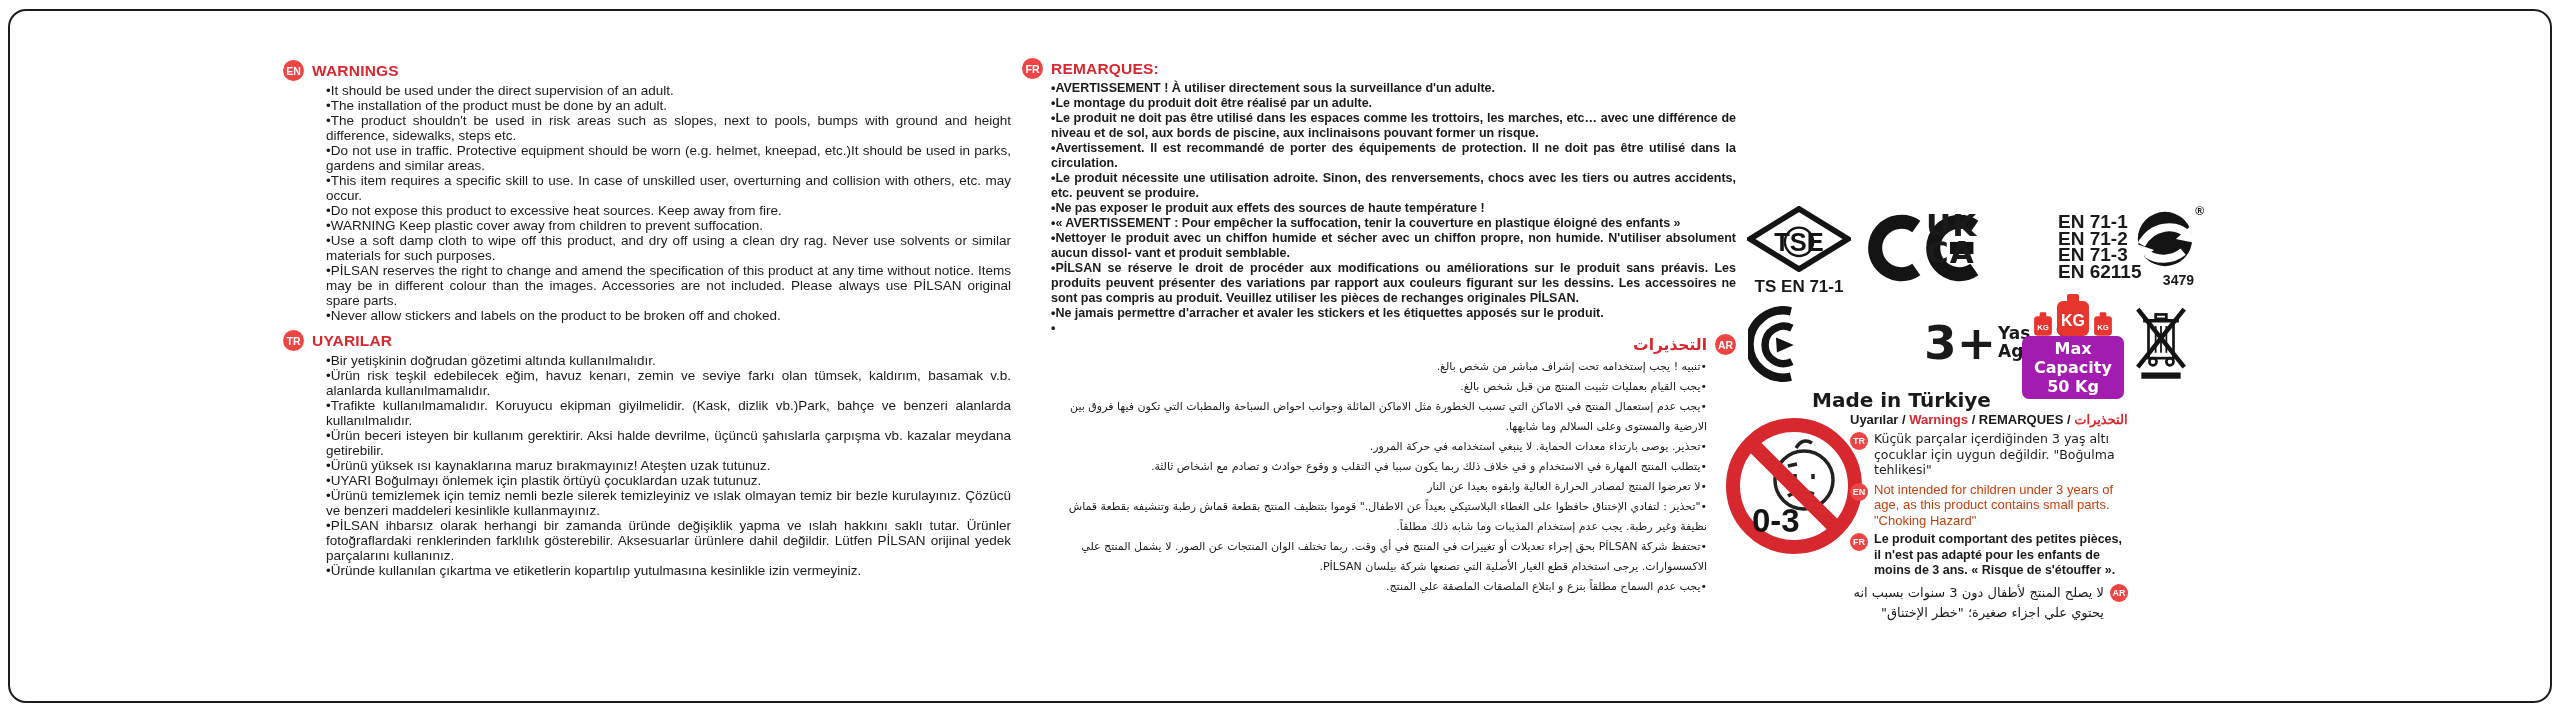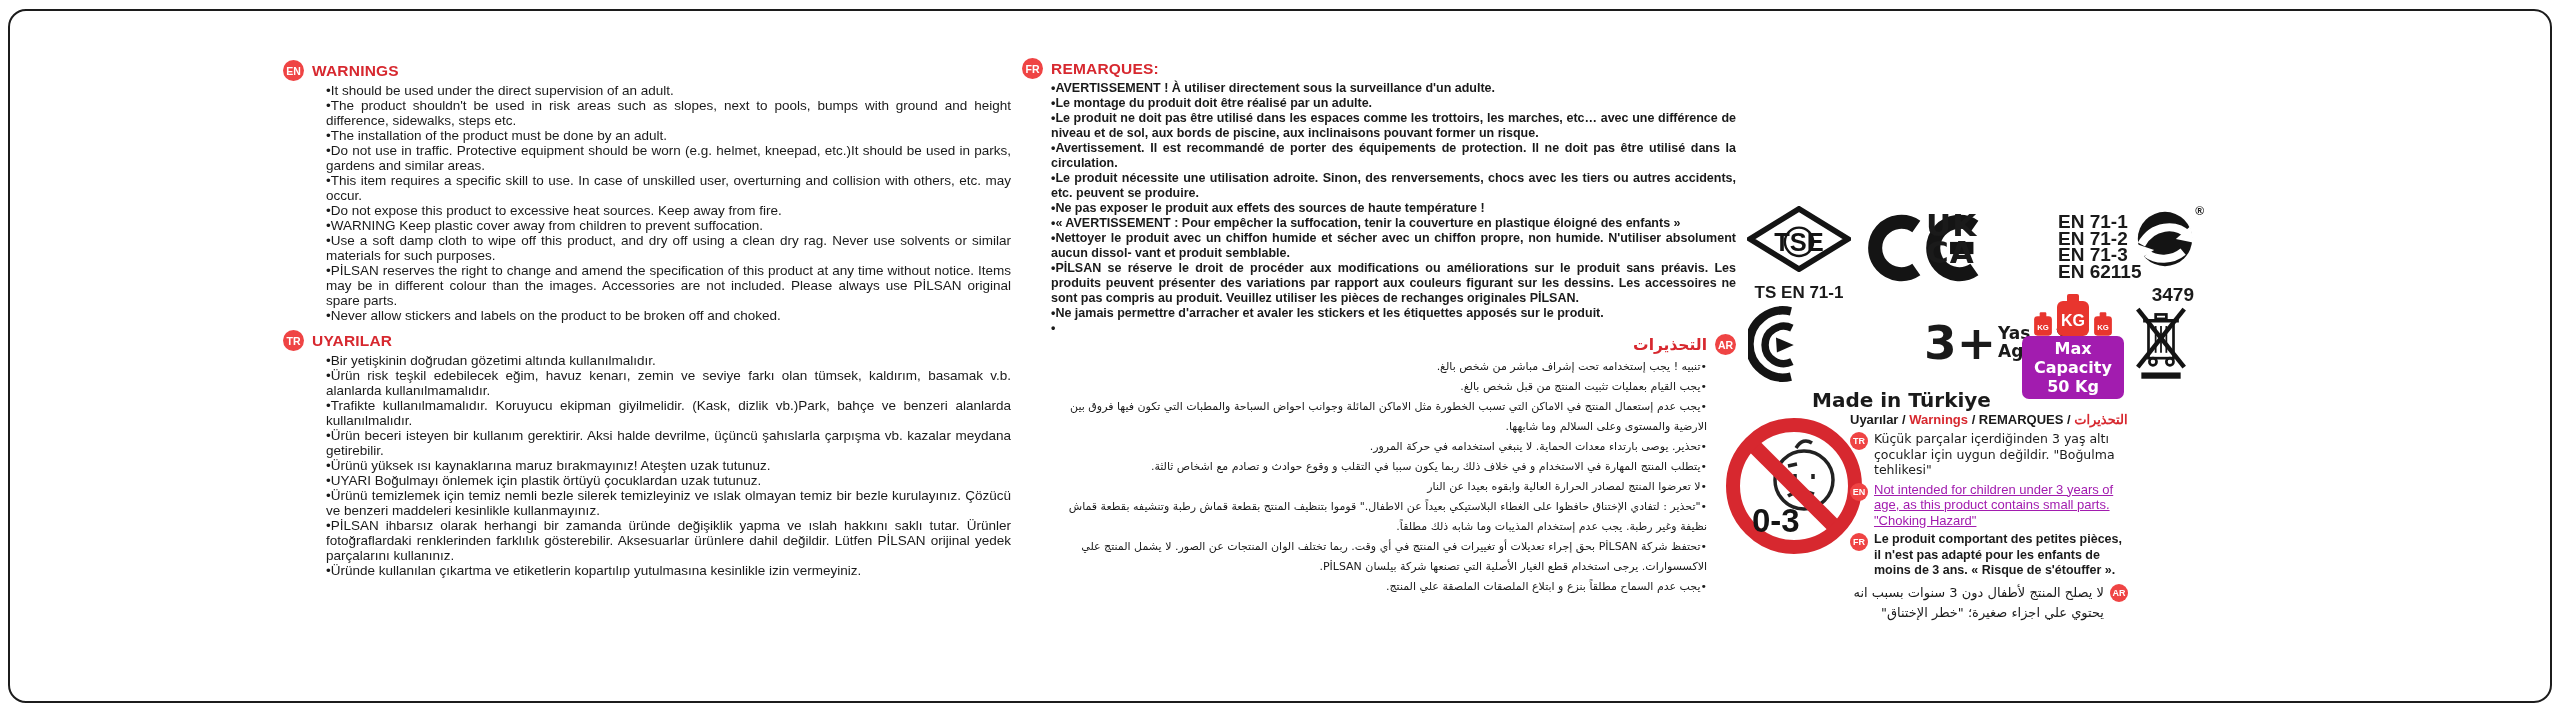--- a/index.html
+++ b/index.html
@@ -23,62 +23,62 @@
   .en-block .bullets,.tr-block .bullets{font-size:13.5px;line-height:15px;margin-left:43px;}
   .fr-block .bullets{font-size:12.5px;line-height:15px;font-weight:bold;margin-left:29px;}
   .ar-block{direction:rtl;text-align:right;}
   .ar-block .bullets{font-size:11px;line-height:20px;margin-right:29px;text-align:right;
     font-family:"DejaVu Sans", sans-serif;}
   .ar-block .block-title{font-family:"DejaVu Sans", sans-serif;}
 
   
   .mark{position:absolute;}
   .tse-wrap{text-align:center;width:106px;}
-  .tse-standard{font-weight:bold;font-size:17px;margin-top:7px;white-space:nowrap;}
+  .tse-standard{font-weight:bold;font-size:17px;margin-top:1px;white-space:nowrap;}
   .ukca{font-weight:bold;font-size:31px;line-height:27px;letter-spacing:1px;
     font-family:"DejaVu Sans", sans-serif;}
   .en-standards{font-weight:bold;font-size:19px;line-height:16.5px;white-space:nowrap;}
   .greendot-wrap{width:62px;text-align:right;}
   .gd-reg{position:absolute;right:-10px;top:-6px;font-size:12px;font-weight:bold;}
-  .gd-num{font-weight:bold;font-size:19px;margin-top:12px;}
+  .gd-num{font-weight:bold;font-size:14px;margin-top:0;}
   .madein{font-weight:bold;font-size:20px;font-family:"DejaVu Sans", sans-serif;white-space:nowrap;}
   .age3{display:flex;align-items:flex-start;gap:2px;}
   .age3-num{font-size:47px;font-weight:bold;line-height:42px;font-family:"DejaVu Sans", sans-serif;}
   .age3-col{display:flex;flex-direction:column;font-weight:bold;font-size:17px;line-height:18px;
     font-family:"DejaVu Sans", sans-serif;margin-top:2px;}
   .capacity{width:102px;text-align:center;}
   .weights{display:flex;align-items:flex-end;justify-content:center;gap:2px;height:46px;}
   .cap-box{background:#a21caf;color:#fff;border-radius:7px;padding:3px 2px;margin-top:-2px;
     font-weight:bold;font-size:16px;line-height:19px;font-family:"DejaVu Sans", sans-serif;}
   
   .warn-block{position:absolute;left:1850px;top:412px;width:278px;}
   .warn-head{font-size:13px;font-weight:bold;white-space:nowrap;}
   .warn-row{display:flex;gap:6px;margin-top:4px;align-items:flex-start;}
   .warn-row .lang-badge{width:18px;height:18px;flex:0 0 18px;font-size:9px;margin-top:1px;}
   .warn-text{font-size:13px;line-height:15.5px;}
   .warn-text.tr-w{font-family:"DejaVu Sans", sans-serif;font-size:12.5px;}
-  .warn-text.en-w{color:#a21caf;text-decoration:underline;}
+  .warn-text.en-w{color:#c2410c;}
   .warn-text.fr-w{font-weight:bold;font-size:12.5px;}
   .warn-row.ar-row{direction:rtl;text-align:right;}
   .warn-text.ar-w{font-family:"DejaVu Sans", sans-serif;line-height:20px;}
 </style>
 </head>
 <body>
 
 <div class="frame"></div>
 
 <section class="text-block en-block" style="left:283px;top:60px;width:728px;">
   <div class="block-head">
     <span class="lang-badge">EN</span>
     <span class="block-title red">WARNINGS</span>
   </div>
   <div class="bullets">
       <div class="bullet">It should be used under the direct supervision of an adult.</div>
+      <div class="bullet">The installation of the product must be done by an adult.</div>
       <div class="bullet">The product shouldn't be used in risk areas such as slopes, next to pools, bumps with ground and height difference, sidewalks, steps etc.</div>
-      <div class="bullet">The installation of the product must be done by an adult.</div>
       <div class="bullet">Do not use in traffic. Protective equipment should be worn (e.g. helmet, kneepad, etc.)It should be used in parks, gardens and similar areas.</div>
       <div class="bullet">This item requires a specific skill to use. In case of unskilled user, overturning and collision with others, etc. may occur.</div>
       <div class="bullet">Do not expose this product to excessive heat sources. Keep away from fire.</div>
       <div class="bullet">WARNING Keep plastic cover away from children to prevent suffocation.</div>
       <div class="bullet">Use a soft damp cloth to wipe off this product, and dry off using a clean dry rag. Never use solvents or similar materials for such purposes.</div>
       <div class="bullet">PİLSAN reserves the right to change and amend the specification of this product at any time without notice. Items may be in different colour than the images. Accessories are not included. Please always use PİLSAN original spare parts.</div>
       <div class="bullet">Never allow stickers and labels on the product to be broken off and choked.</div>
     </div>
 </section>
 

